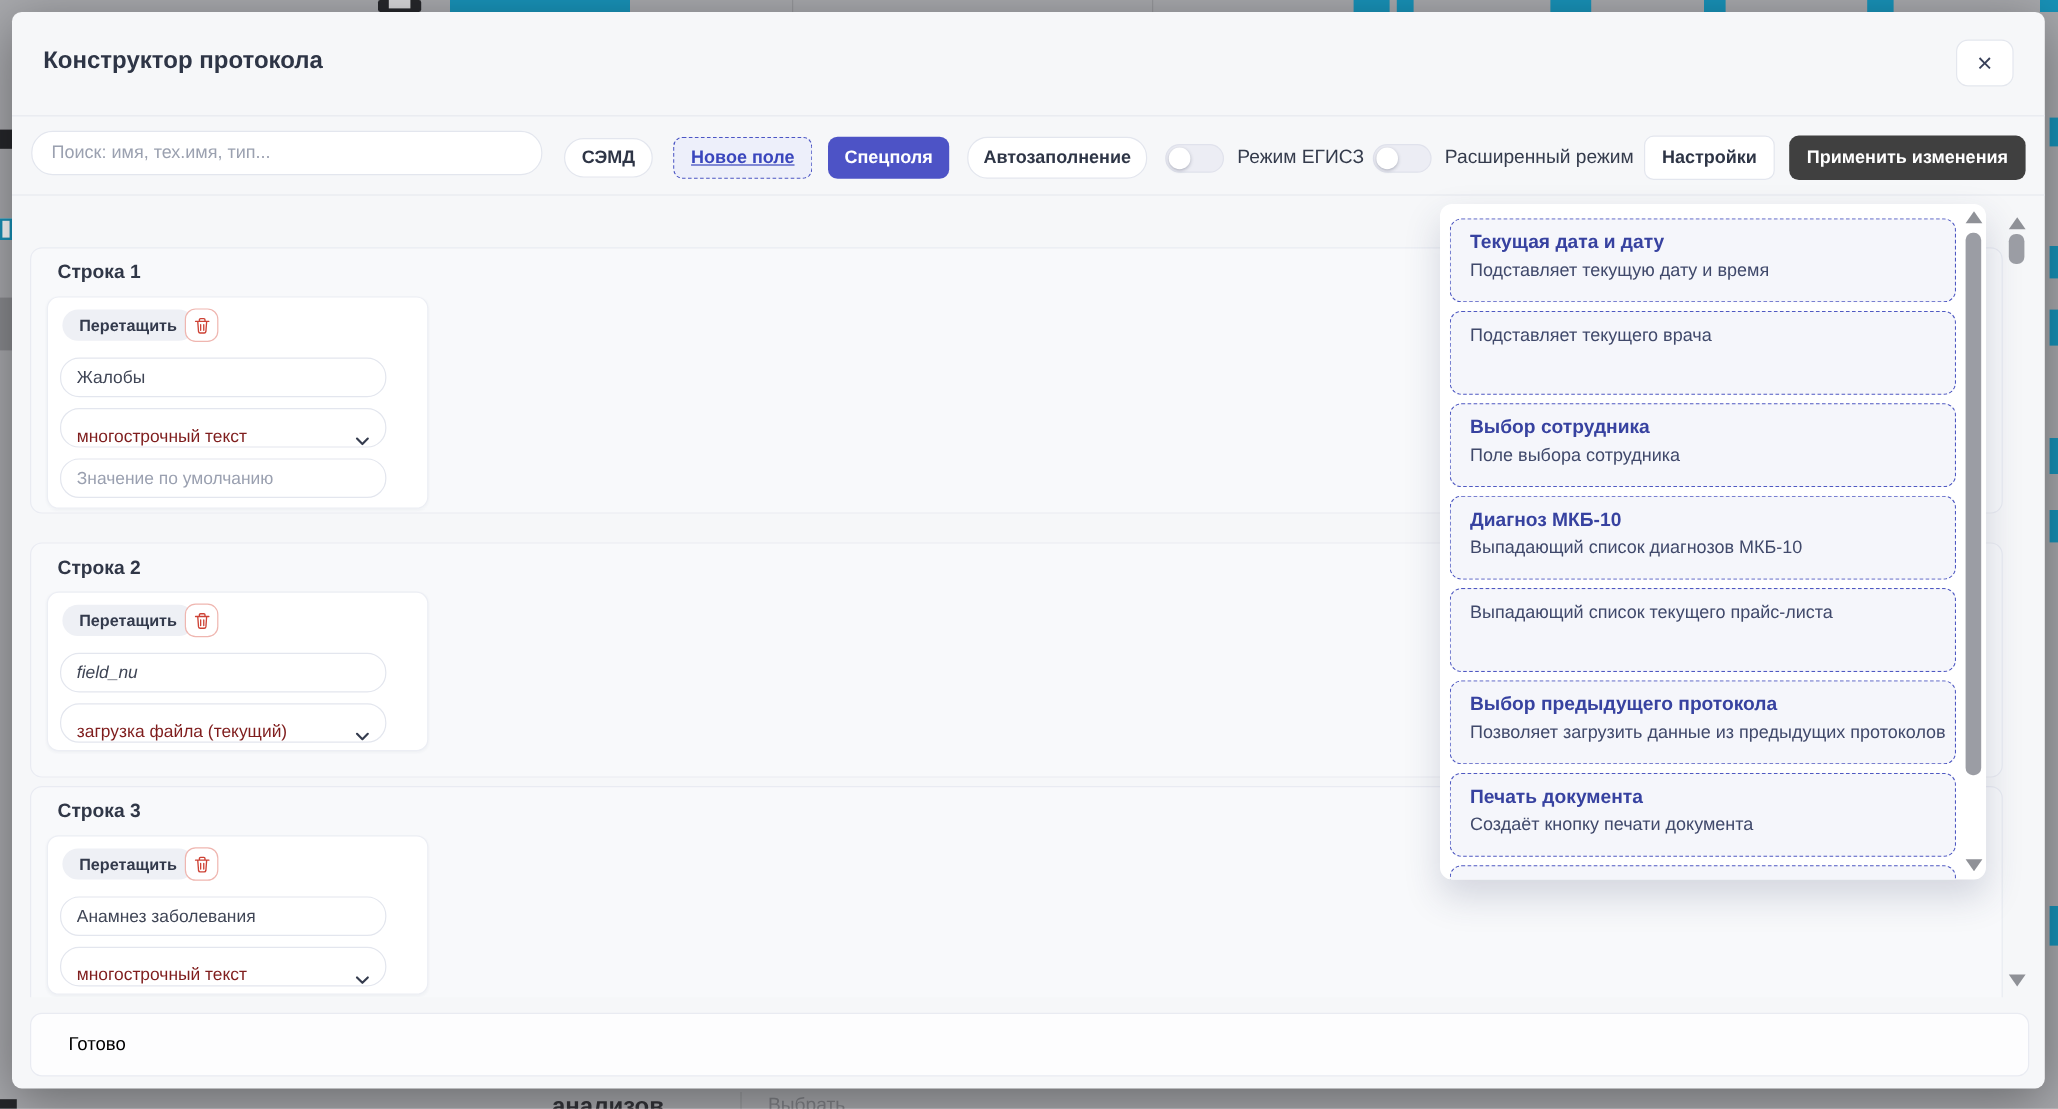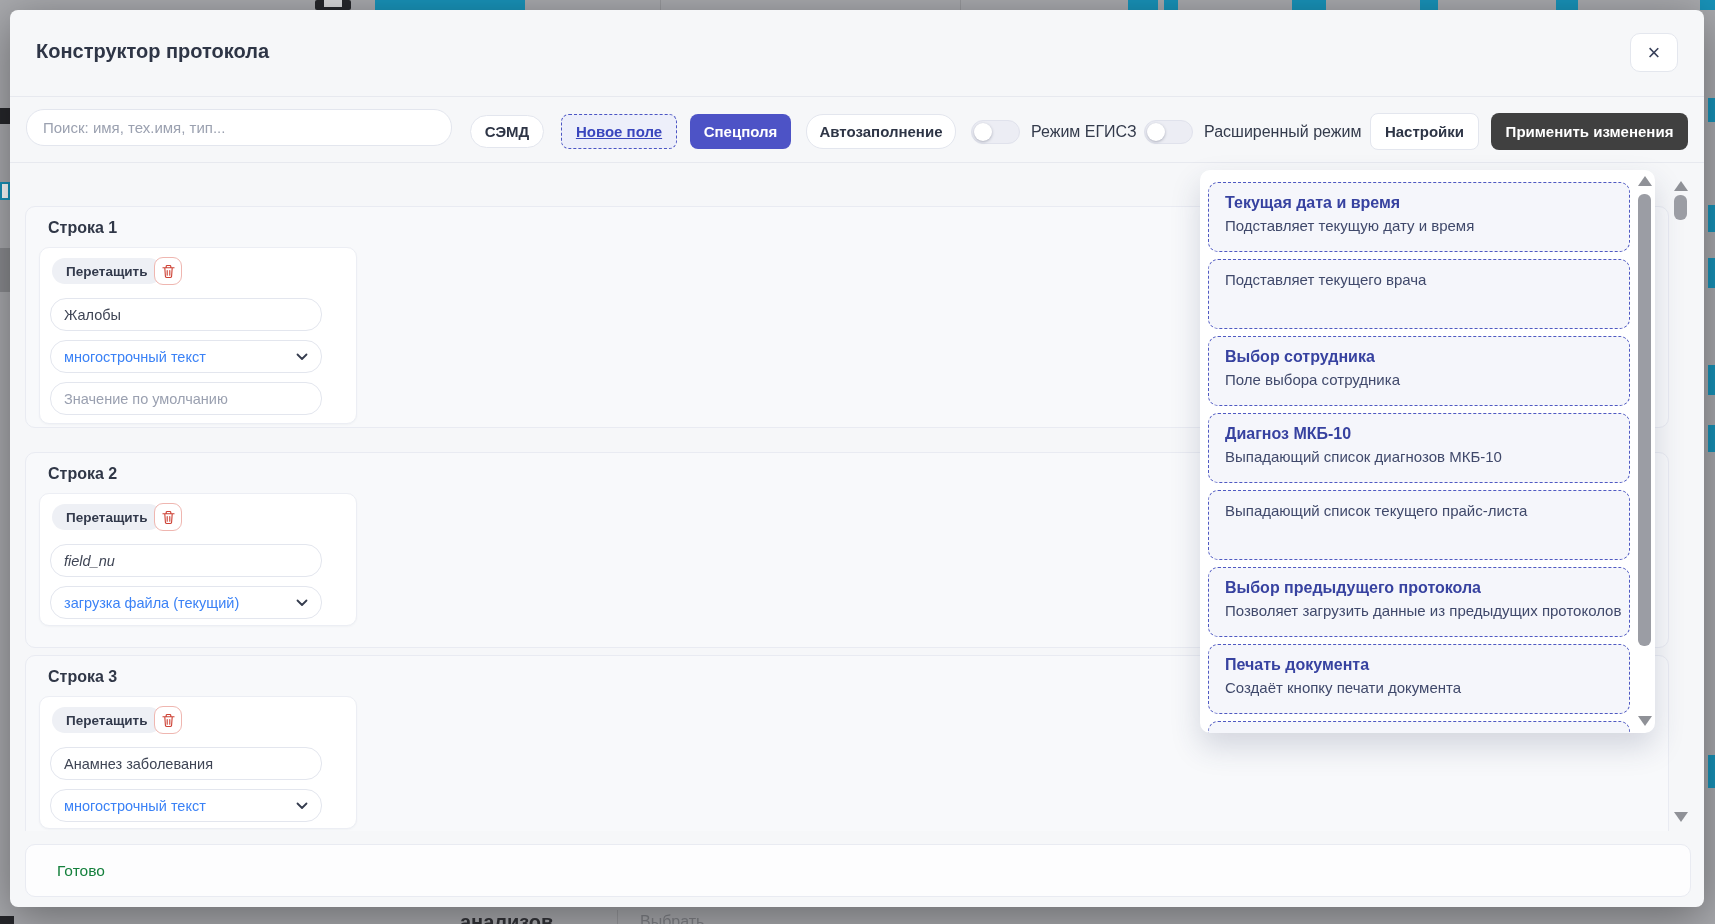--- a/index.html
+++ b/index.html
@@ -101,30 +101,30 @@
   .field-input {
     position:absolute; left:10px; width:272px; height:33px;
     background:#fff; border:1px solid #e3e6ee; border-radius:16px;
     padding:0 13px; font-size:14.5px; color:#3f4555; outline:none;
     font-family:"Liberation Sans", sans-serif;
   }
   .field-input::placeholder { color:#9aa0b0; }
   .field-select {
     position:absolute; left:10px; width:272px; height:33px;
     background:#fff; border:1px solid #e3e6ee; border-radius:16px;
-    padding:0 13px; font-size:14.5px; color:#3b82f6;
-    display:flex; align-items:center; justify-content:space-between; cursor:pointer;
+    padding:0 13px; font-size:14.5px; color:#7f1d1d;
+    display:flex; align-items:flex-end; justify-content:space-between; cursor:pointer;
   }
 
   
   .footer-bar {
     position:absolute; left:15px; top:834px; width:1666px; height:53px;
     background:#fdfdfe; border:1px solid #e9ebf2; border-radius:10px;
     display:flex; align-items:center; padding:0 31px;
-    font-size:15.5px; color:#15803d;
+    font-size:15.5px; color:#000000;
   }
 
   
   .spec-panel {
     position:absolute; left:1190px; top:160px; width:455px; height:563px;
     background:#fff; border-radius:10px;
     box-shadow:0 14px 30px rgba(45,55,95,.18);
     z-index:5; overflow:hidden;
   }
   .spec-item {
@@ -265,21 +265,21 @@
           <svg width="12" height="8" viewBox="0 0 12 8">
             <path d="M1.5 1.5 6 6l4.5-4.5" stroke="#353c4e" stroke-width="1.8" fill="none" stroke-linecap="round" stroke-linejoin="round"></path>
           </svg>
         </div>
       </div>
     </div>
   </div>
 
   <div class="spec-panel">
     <div class="spec-item" style="top:12px;">
-      <div class="spec-title">Текущая дата и время</div>
+      <div class="spec-title">Текущая дата и дату</div>
       <div class="spec-desc">Подставляет текущую дату и время</div>
     </div>
     <div class="spec-item" style="top:89px;">
       <div class="spec-desc">Подставляет текущего врача</div>
     </div>
     <div class="spec-item" style="top:166px;">
       <div class="spec-title">Выбор сотрудника</div>
       <div class="spec-desc">Поле выбора сотрудника</div>
     </div>
     <div class="spec-item" style="top:243px;">

